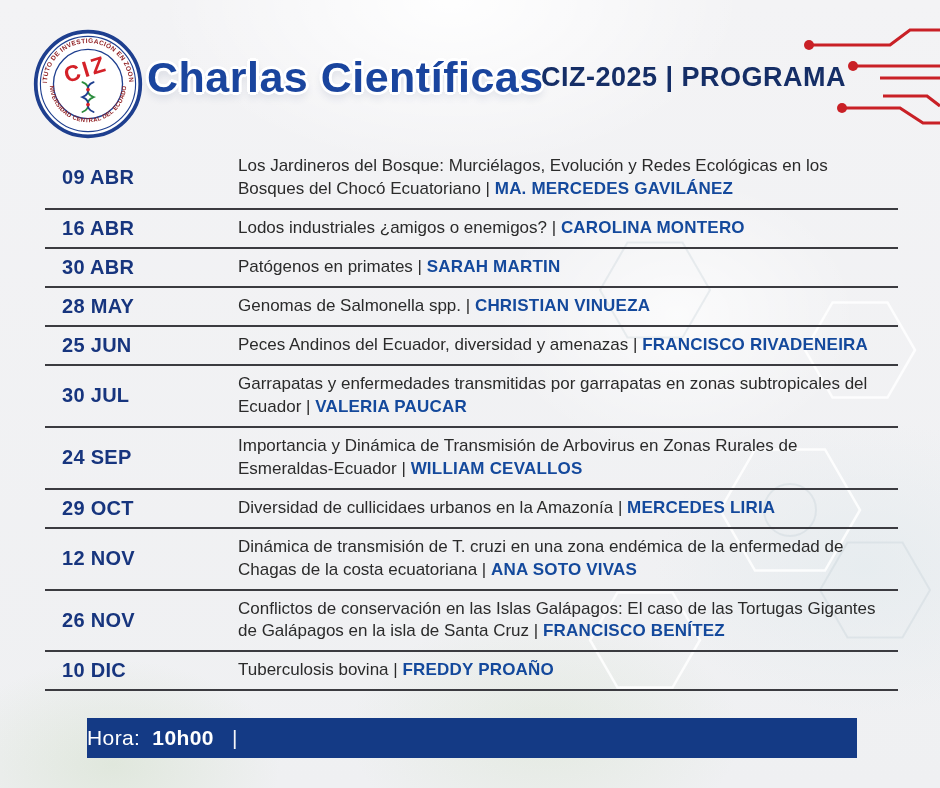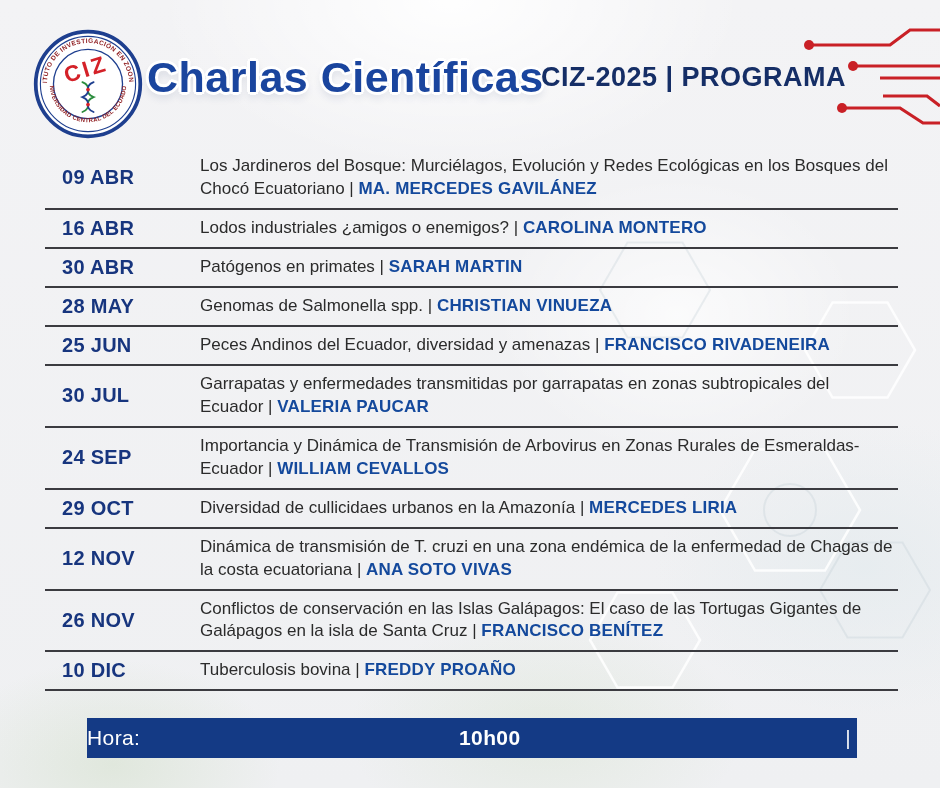--- a/index.html
+++ b/index.html
@@ -36,31 +36,31 @@
                  0 -3px 0 #fff,0 3px 0 #fff,-3px 0 0 #fff,3px 0 0 #fff,
                  0 5px 9px rgba(40,60,110,0.18);
   }
   .program-subtitle{
     position:absolute;left:541px;top:62px;
     font-size:27px;font-weight:bold;letter-spacing:0.5px;color:var(--navy);text-align:center;
   }
   .circuit{position:absolute;left:790px;top:26px;width:150px;height:110px;}
   
   .schedule{position:absolute;left:45px;top:148px;width:853px;}
-  .srow{display:flex;align-items:center;padding:7px 0;border-bottom:2px solid var(--divider);}
+  .srow{display:flex;align-items:center;padding:7px 0;border-bottom:2px solid var(--divider);gap:38px;}
   .sdate{flex:0 0 155px;padding-left:17px;font-size:20px;font-weight:bold;color:var(--date-navy);letter-spacing:0.3px;}
   .stext{flex:1;font-size:17px;line-height:1.35;color:var(--ink);padding-right:4px;}
   .stext .it{}
   .stext .pipe{color:var(--ink);white-space:pre;}
   .speaker{color:var(--speaker-blue);font-weight:bold;letter-spacing:0.2px;}
   
   .footer-bar{
     position:absolute;left:87px;top:718px;width:770px;height:40px;
     background:var(--bar-bg);color:#fff;
-    display:flex;align-items:center;justify-content:space-between;gap:12px;
+    display:flex;align-items:center;justify-content:flex-start;gap:12px;
     font-size:21px;letter-spacing:0.4px;
   }
   .footer-bar .time-value{font-weight:bold;}
   .footer-bar .fsep{font-weight:300;opacity:0.95;padding:0 6px;}
 </style>
 </head>
 <body>
 
 <div class="poster">
 

